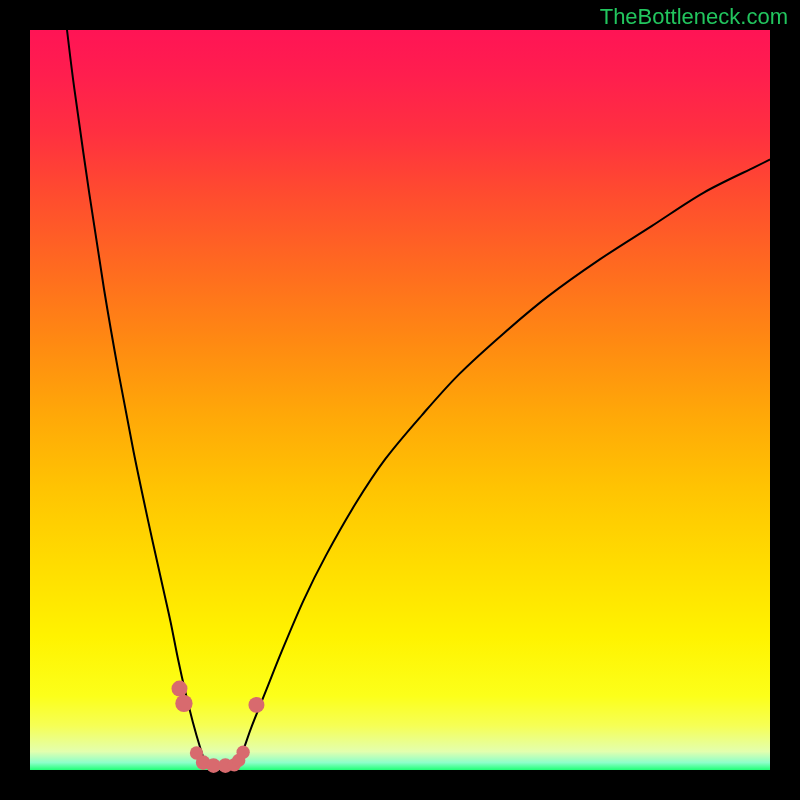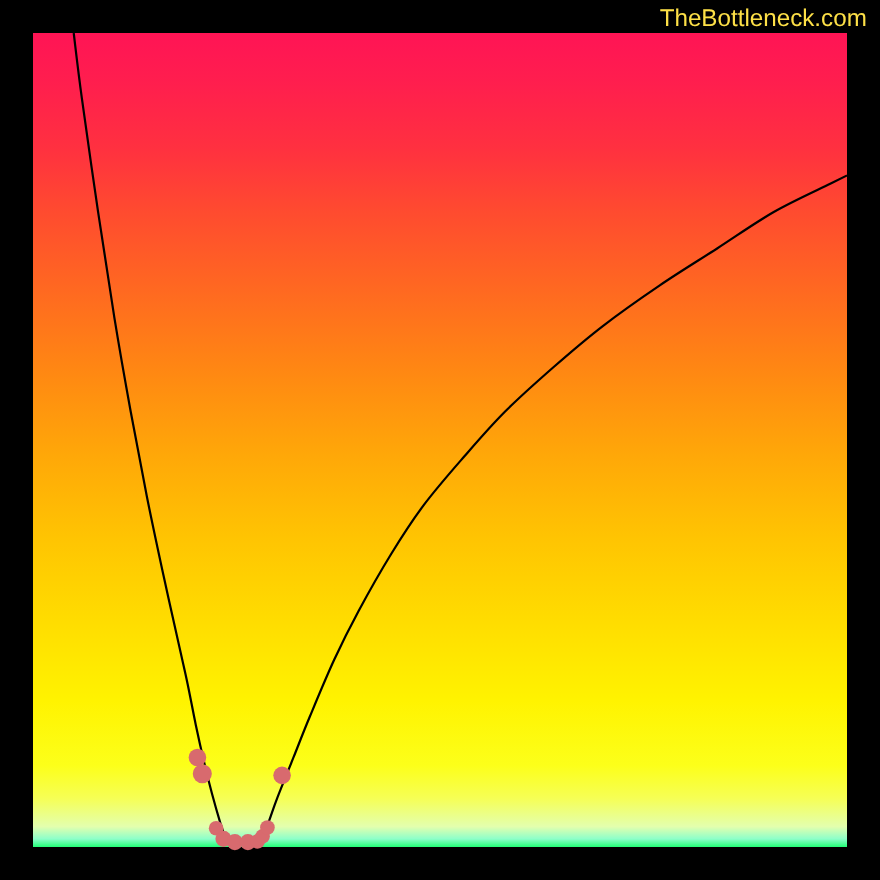--- a/index.html
+++ b/index.html
@@ -10,21 +10,21 @@
     background: #000;
     position: relative;
     overflow: hidden;
   }
   .watermark {
     position: absolute;
     top: 4px;
     right: 12px;
     font-family: Arial, Helvetica, sans-serif;
     font-size: 22px;
-    color: #fde047;
+    color: #22c55e;
     z-index: 5;
     letter-spacing: 0px;
   }
   .plot-area {
     position: absolute;
     left: 30px;
     top: 30px;
     width: 740px;
     height: 740px;
     background: linear-gradient(

